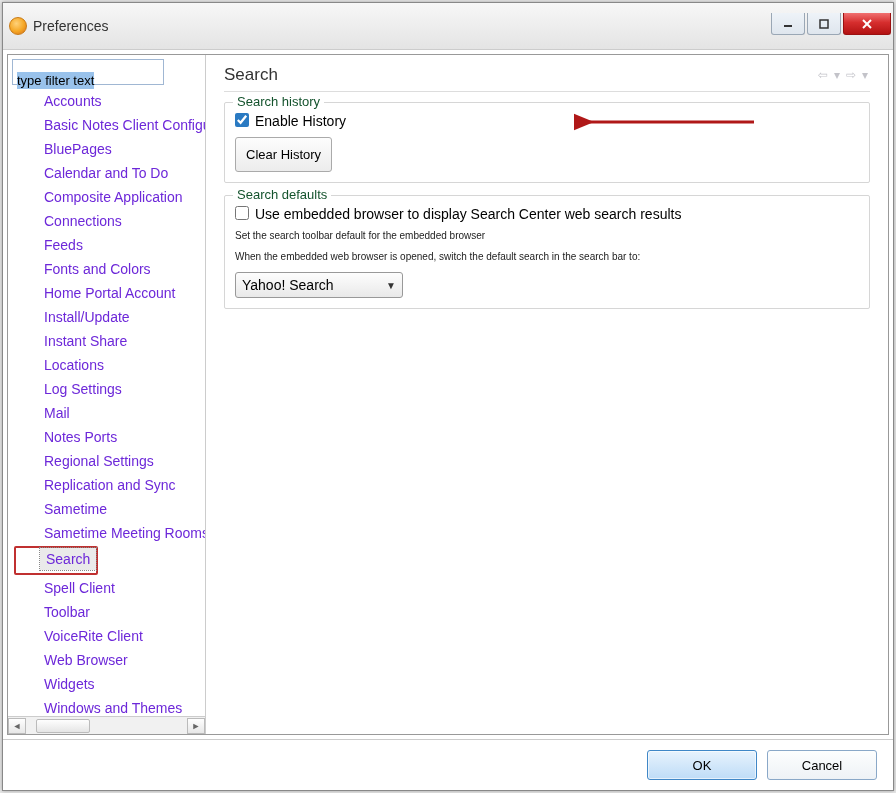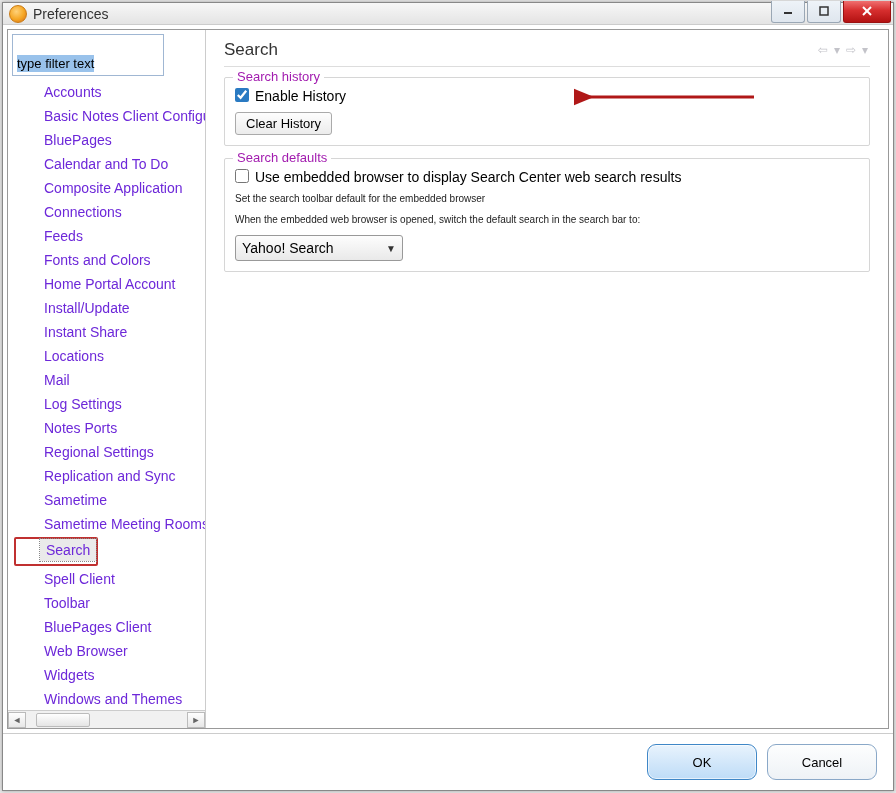--- a/index.html
+++ b/index.html
@@ -15,21 +15,21 @@
       width: 892px;
       height: 789px;
       margin: 2px;
       background: #fff;
       border: 1px solid #888;
       display: flex;
       flex-direction: column;
       box-shadow: 0 0 4px rgba(0,0,0,0.3);
     }
     .titlebar {
-      height: 22px;
+      height: 47px;
       background: linear-gradient(#f7f7f7, #e4e4e4);
       border-bottom: 1px solid #ccc;
       display: flex;
       align-items: center;
       padding-left: 6px;
     }
     .titlebar-icon {
       width: 18px; height: 18px;
       background: radial-gradient(circle at 40% 35%, #ffd27a 0%, #f5a623 55%, #d2691e 100%);
       border-radius: 50%;
@@ -61,21 +61,21 @@
       width: 198px;
       border-right: 1px solid #ccc;
       display: flex;
       flex-direction: column;
     }
     .filter-input {
       margin: 4px;
       width: 152px;
       height: 22px;
       border: 1px solid #a0b7d3;
-      padding: 20px 4px;
+      padding: 12px 4px;
       font-size: 13px;
       background: #fff;
     }
     .filter-input::selection { background: #3399ff; color:#fff; }
     .filter-selected {
       background: #99c2eb;
       color: #000;
       display:inline-block;
       padding: 1px 0;
     }
@@ -154,41 +154,41 @@
       margin-bottom: 12px;
       padding: 10px 10px 10px 10px;
       position: relative;
     }
     .group-title {
       position: absolute;
       top: -9px; left: 8px;
       background: #fff;
       padding: 0 4px;
       font-size: 13px;
-      color: #a21caf;
+      color: #14532d;
     }
     .checkbox-row {
       display:flex; align-items:flex-start; gap:6px;
       margin-bottom: 8px;
       font-size: 14px;
     }
     .checkbox-row input[type=checkbox]{
       width:14px; height:14px;
       accent-color: #2a7ac2;
     }
     .arrow-annotation {
       position: absolute;
       left: 368px;
       top: 57px;
       pointer-events:none;
     }
     .btn {
       border: 1px solid #aaa;
       background: linear-gradient(#fdfdfd,#ececec);
-      padding: 3px 10px;
+      padding: 9px 10px;
       font-size: 13px;
       border-radius: 3px;
       cursor: default;
     }
     .desc-line { font-size:10px; margin: 6px 0 10px 0; color:#222; }
     .select {
       border: 1px solid #999;
       background: linear-gradient(#fdfdfd,#e9e9e9);
       border-radius:3px;
       height: 16px;
@@ -198,24 +198,24 @@
       justify-content: space-between;
     }
     .select .caret { font-size:10px; color:#333; }
     .footer {
       border-top: 1px solid #ccc;
       padding: 10px 16px;
       display:flex; justify-content:flex-end; gap:10px;
       background: #fff;
     }
     .footer-btn {
-      width: 110px; height: 36px;
+      width: 110px; height: 30px;
       border: 1px solid #8aa8c8;
       background: linear-gradient(#fdfefe,#eef2f6);
-      border-radius:9px;
+      border-radius:3px;
       font-size:13px;
       display:flex; align-items:center; justify-content:center;
     }
     .footer-btn.primary {
       border-color: #3f87c7;
       background: linear-gradient(#e8f3fd,#bedcf7);
       box-shadow: inset 0 0 0 1px rgba(255,255,255,0.6);
     }
   </style>
 </head>
@@ -256,31 +256,31 @@
           <div class="tree-item">BluePages</div>
           <div class="tree-item">Calendar and To Do</div>
           <div class="tree-item">Composite Application</div>
           <div class="tree-item">Connections</div>
           <div class="tree-item">Feeds</div>
           <div class="tree-item">Fonts and Colors</div>
           <div class="tree-item">Home Portal Account</div>
           <div class="tree-item">Install/Update</div>
           <div class="tree-item">Instant Share</div>
           <div class="tree-item">Locations</div>
+          <div class="tree-item">Log Settings</div>
           <div class="tree-item">Mail</div>
-          <div class="tree-item">Log Settings</div>
           <div class="tree-item">Notes Ports</div>
           <div class="tree-item">Regional Settings</div>
           <div class="tree-item">Replication and Sync</div>
           <div class="tree-item">Sametime</div>
           <div class="tree-item">Sametime Meeting Rooms</div>
           <div style="padding: 1px 0px;"><span class="highlight-box"><span class="tree-item selected">Search</span></span></div>
           <div class="tree-item">Spell Client</div>
           <div class="tree-item">Toolbar</div>
-          <div class="tree-item">BluePages Client</div>
+          <div class="tree-item">VoiceRite Client</div>
           <div class="tree-item">Web Browser</div>
           <div class="tree-item">Widgets</div>
           <div class="tree-item">Windows and Themes</div>
         </div>
       <div class="hscroll">
         <div class="hscroll-btn">◄</div>
         <div class="hscroll-track">
           <div class="hscroll-thumb"></div>
         </div>
         <div class="hscroll-btn">►</div>

